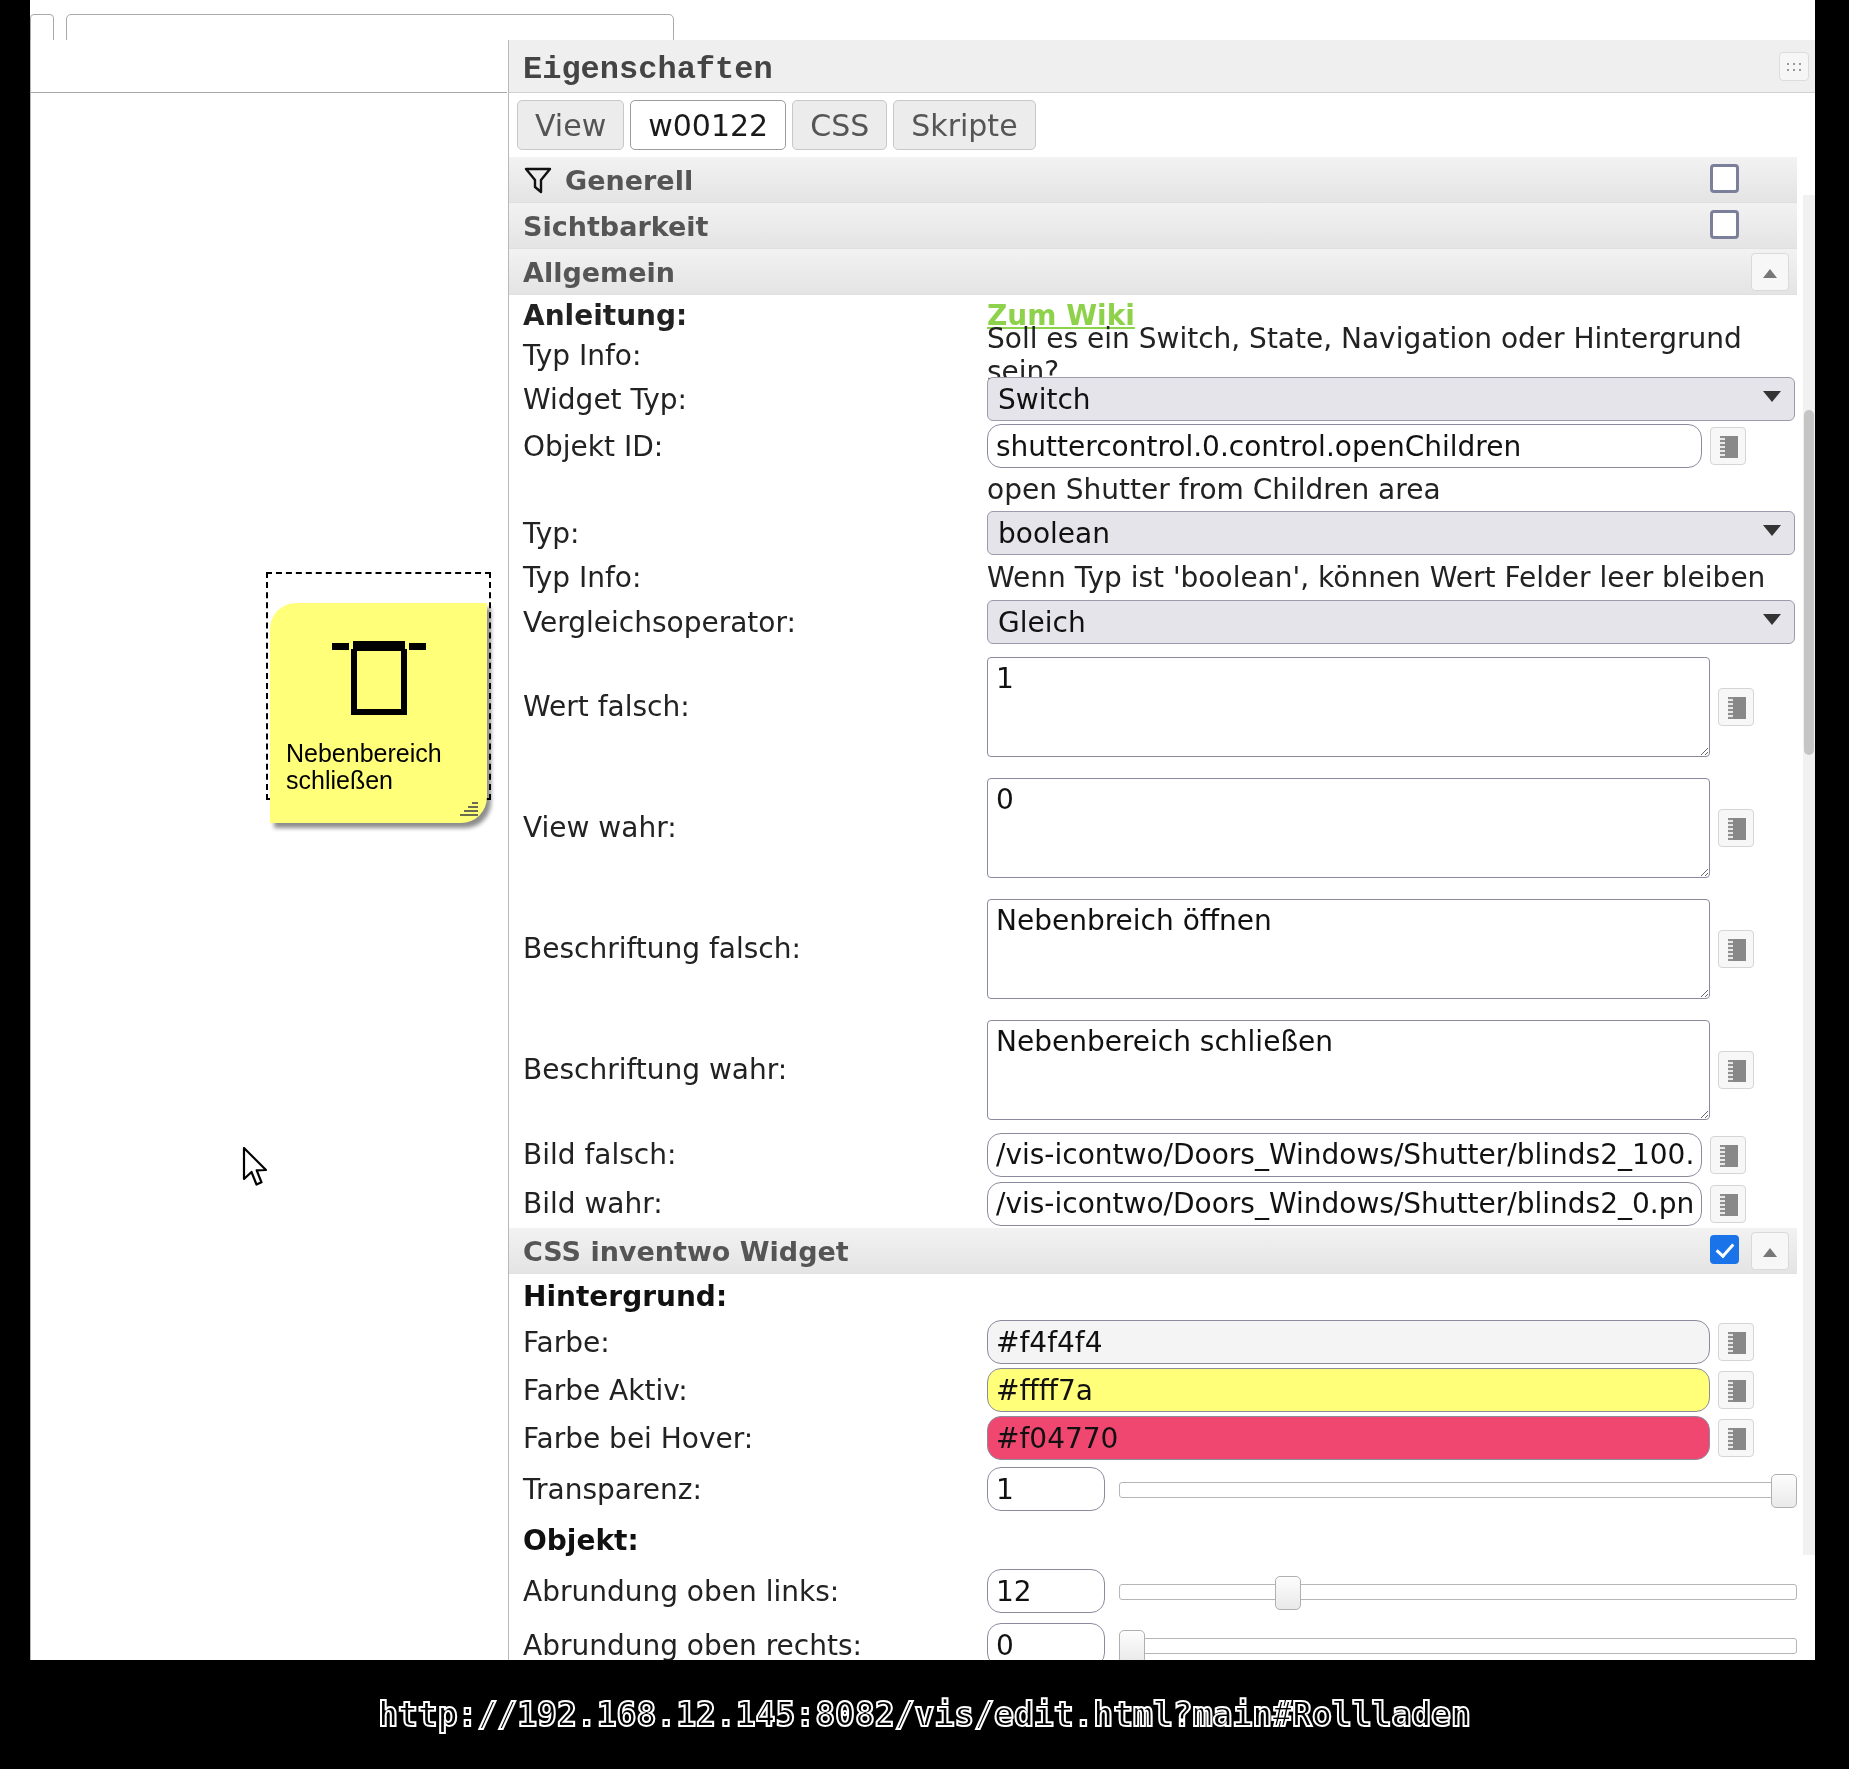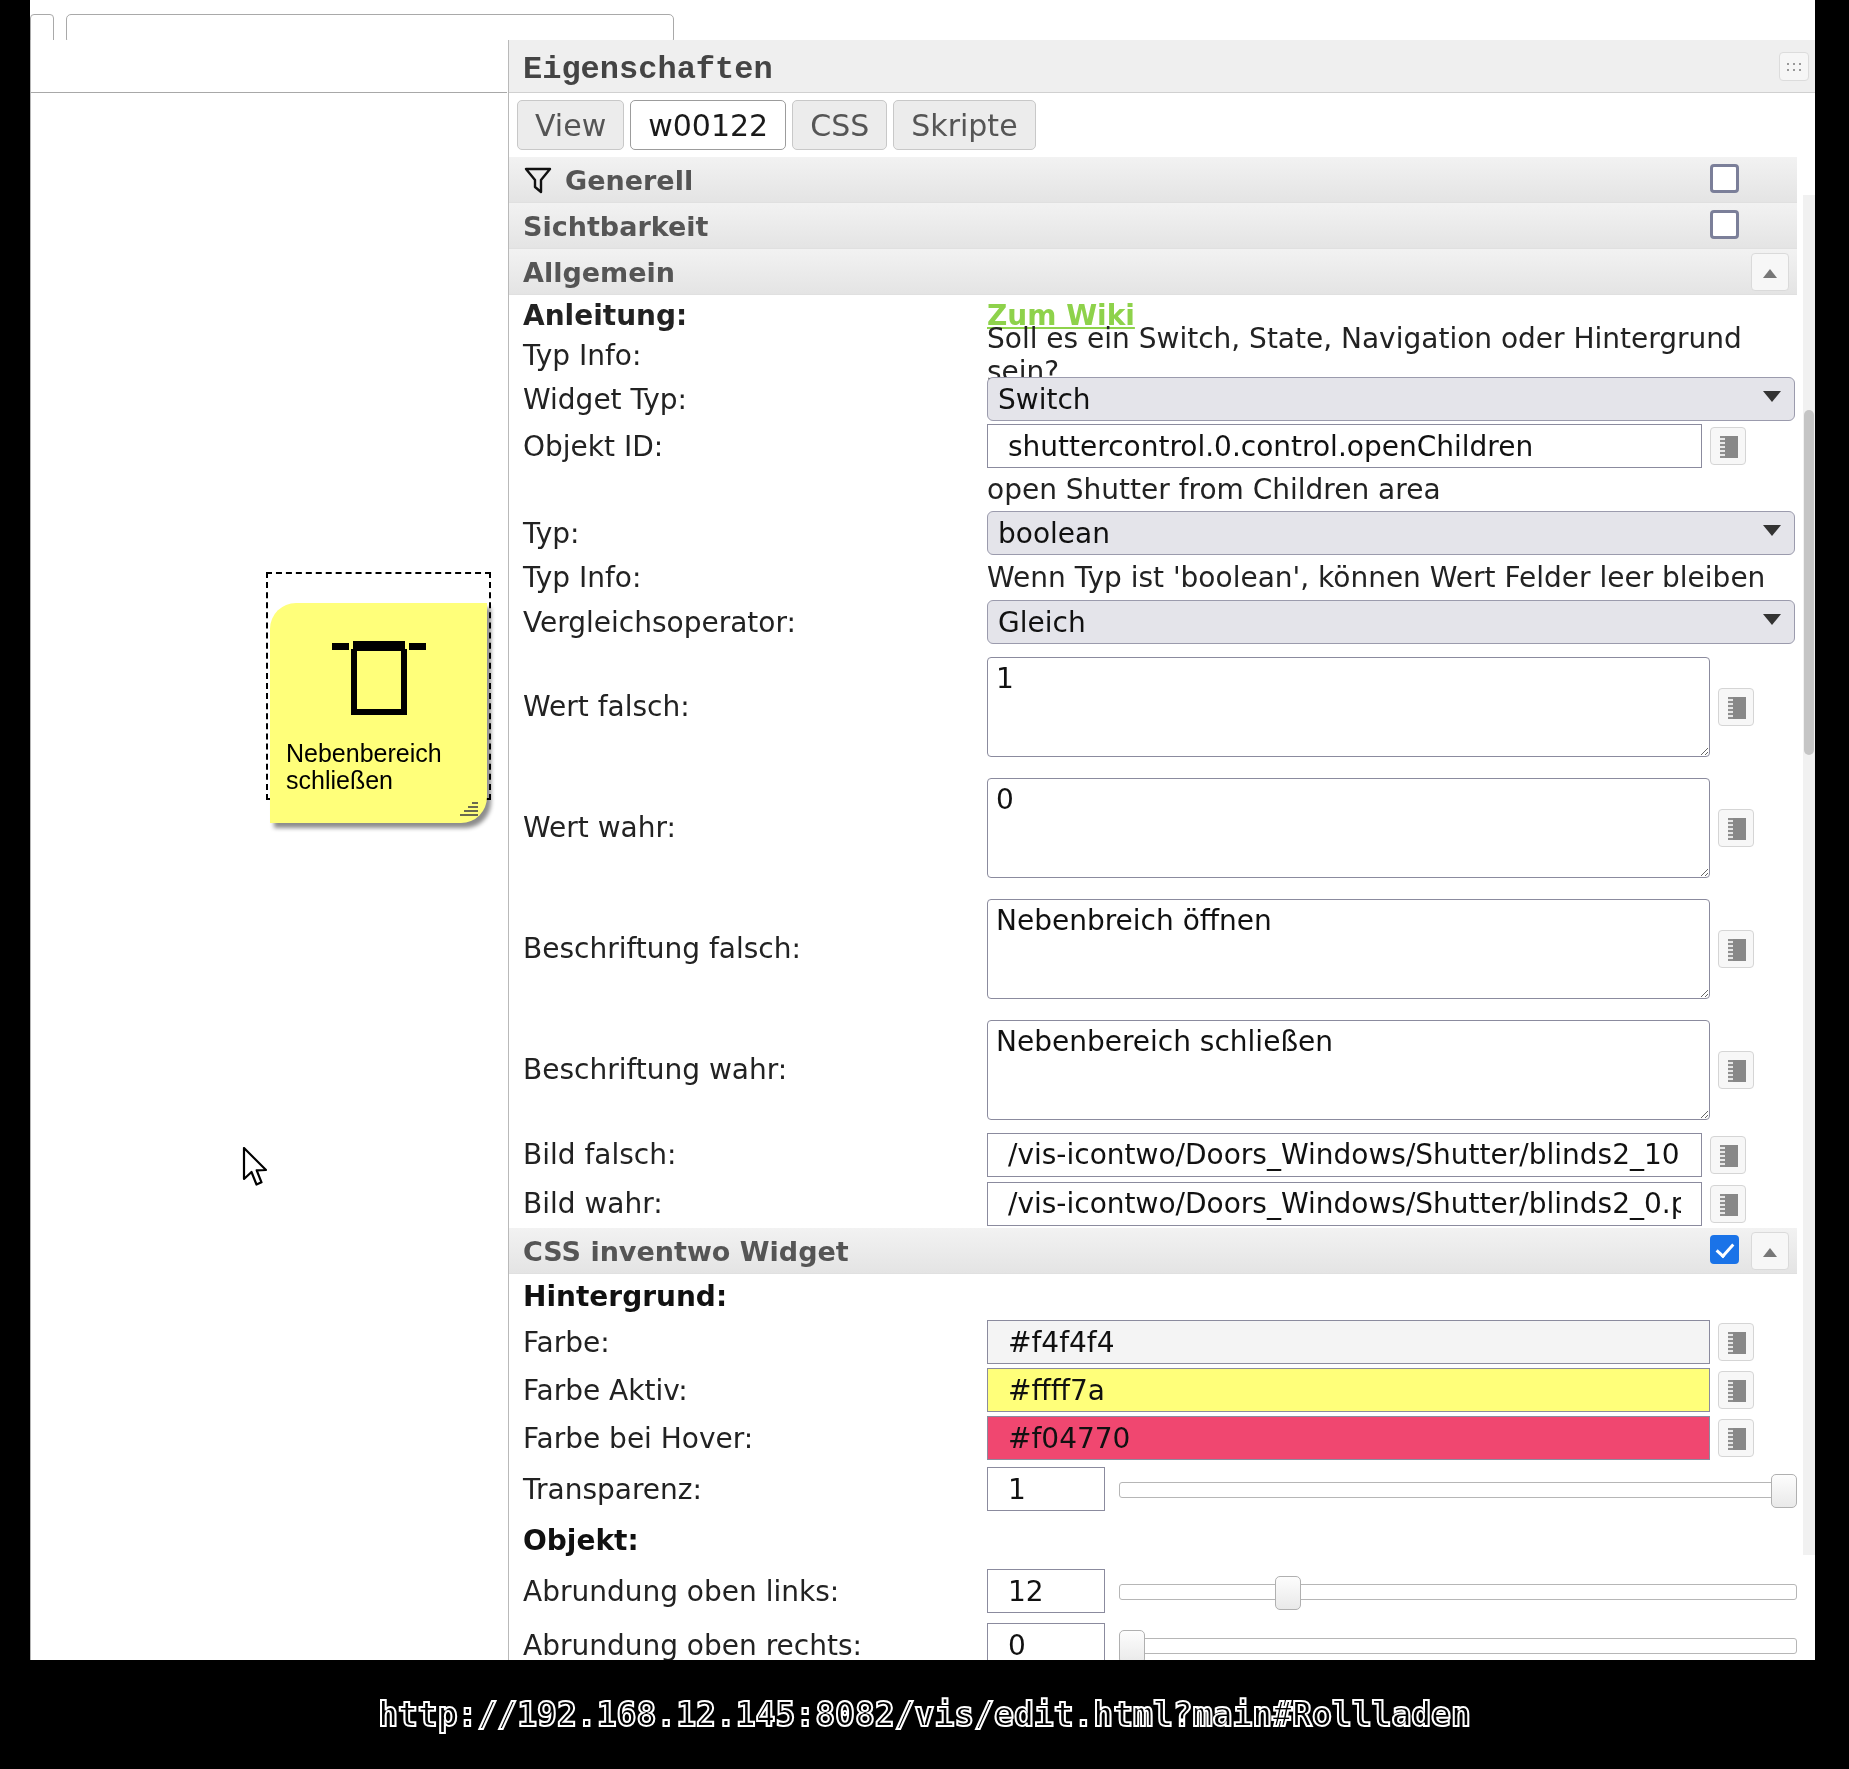--- a/index.html
+++ b/index.html
@@ -217,22 +217,22 @@
   .selwrap .chev {
     position: absolute; right: 14px; top: 14px;
     width: 0; height: 0; pointer-events: none;
     border-left: 9px solid transparent; border-right: 9px solid transparent;
     border-top: 11px solid #333;
   }
 
   input.txt {
     height: 44px; font-size: 28px; color: #111;
     font-family: "DejaVu Sans", sans-serif;
-    background: #fff; border: 1px solid #8b8b9e; border-radius: 0;
-    padding: 0 20px;
+    background: #fff; border: 1px solid #8b8b9e; border-radius: 14px;
+    padding: 0 8px;
   }
   input.txt.wide { width: 715px; }
   input.txt.img  { width: 715px; }
   input.txt.clr  { width: 723px; background: #f4f4f4; }
   input.txt.num  { width: 118px; }
 
   textarea.ta {
     width: 723px; height: 100px;
     font-size: 28px; color: #111;
     font-family: "DejaVu Sans", sans-serif;
@@ -470,21 +470,21 @@
             <div class="lbl">Wert falsch:</div>
             <div class="val">
               <textarea class="ta" style="">1</textarea>
               <div class="pickbtn">
                   <div class="glyph"></div>
                 </div>
             </div>
           </div>
 
           <div class="row" style="height:121px">
-            <div class="lbl">Wert wahr:</div>
+            <div class="lbl">View wahr:</div>
             <div class="val">
               <textarea class="ta" style="">0</textarea>
               <div class="pickbtn">
                   <div class="glyph"></div>
                 </div>
             </div>
           </div>
 
           <div class="row" style="height:121px">
             <div class="lbl">Beschriftung falsch:</div>

